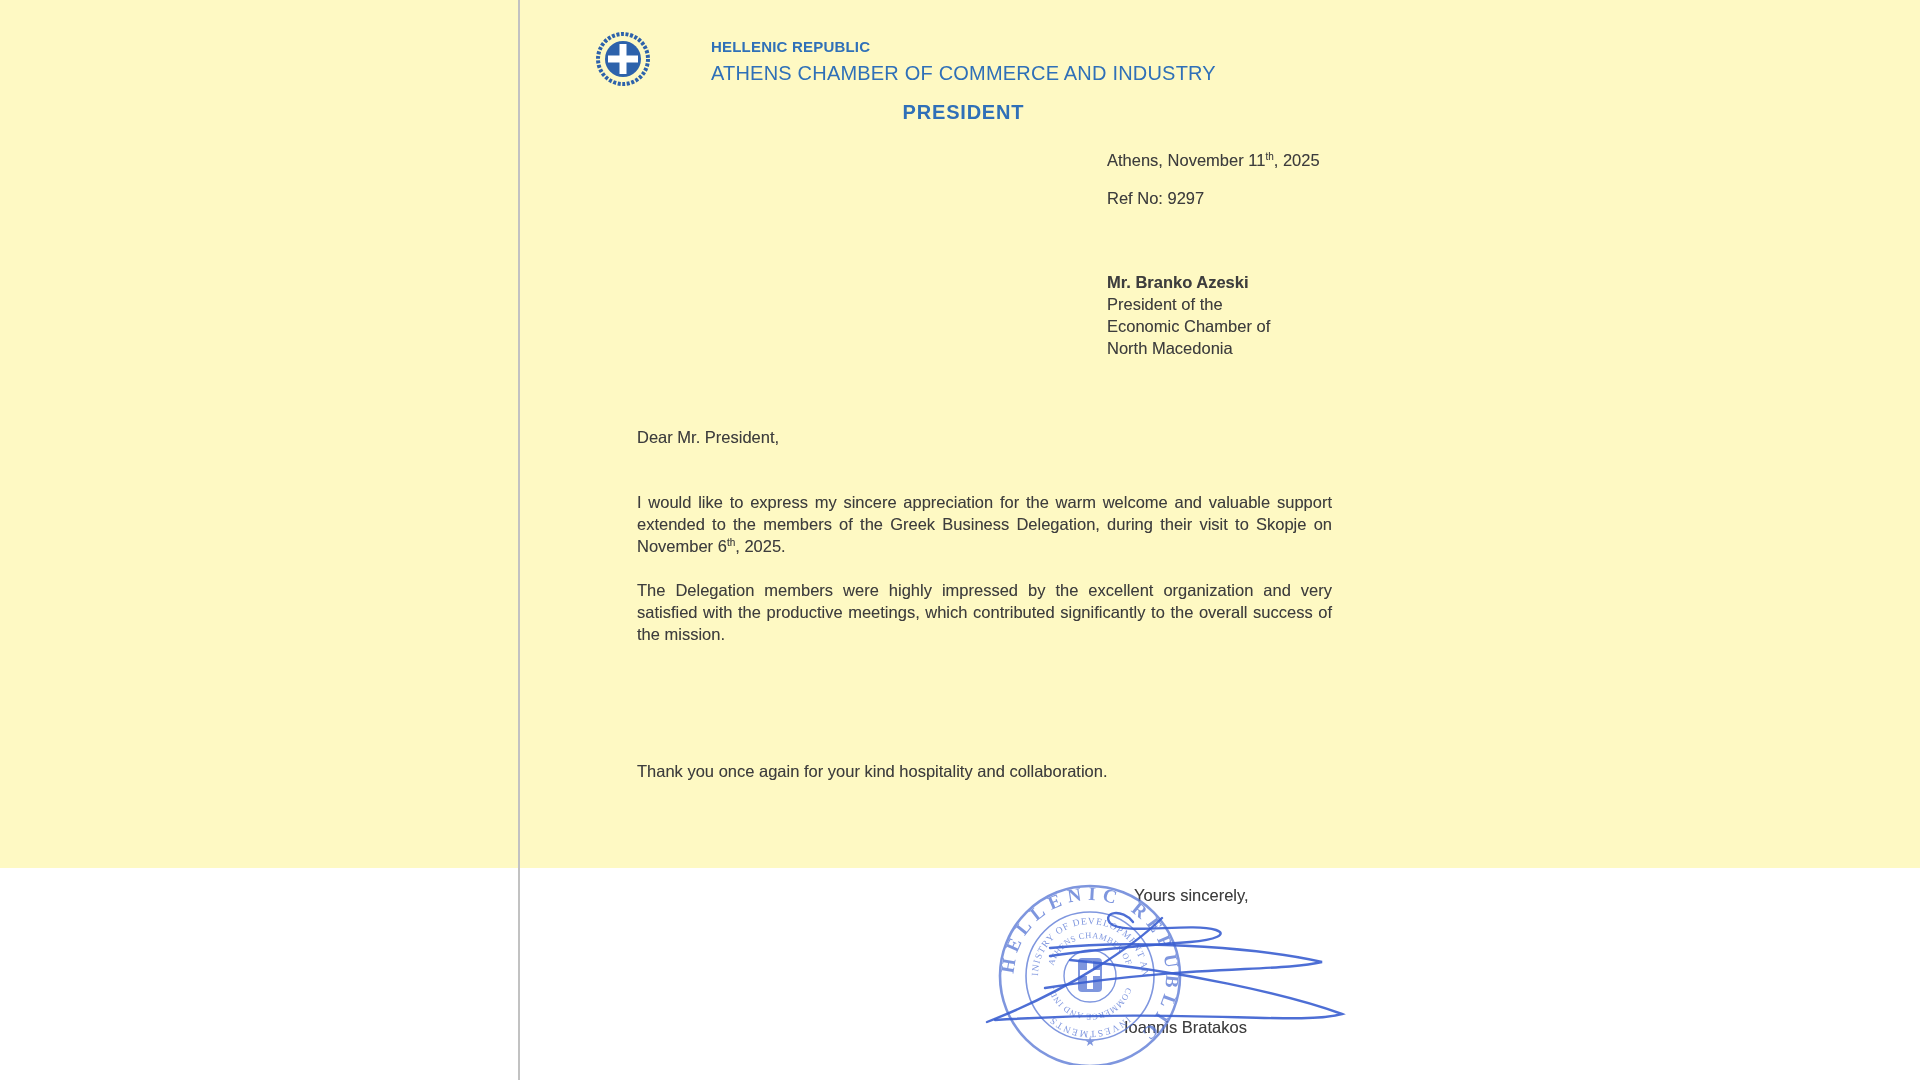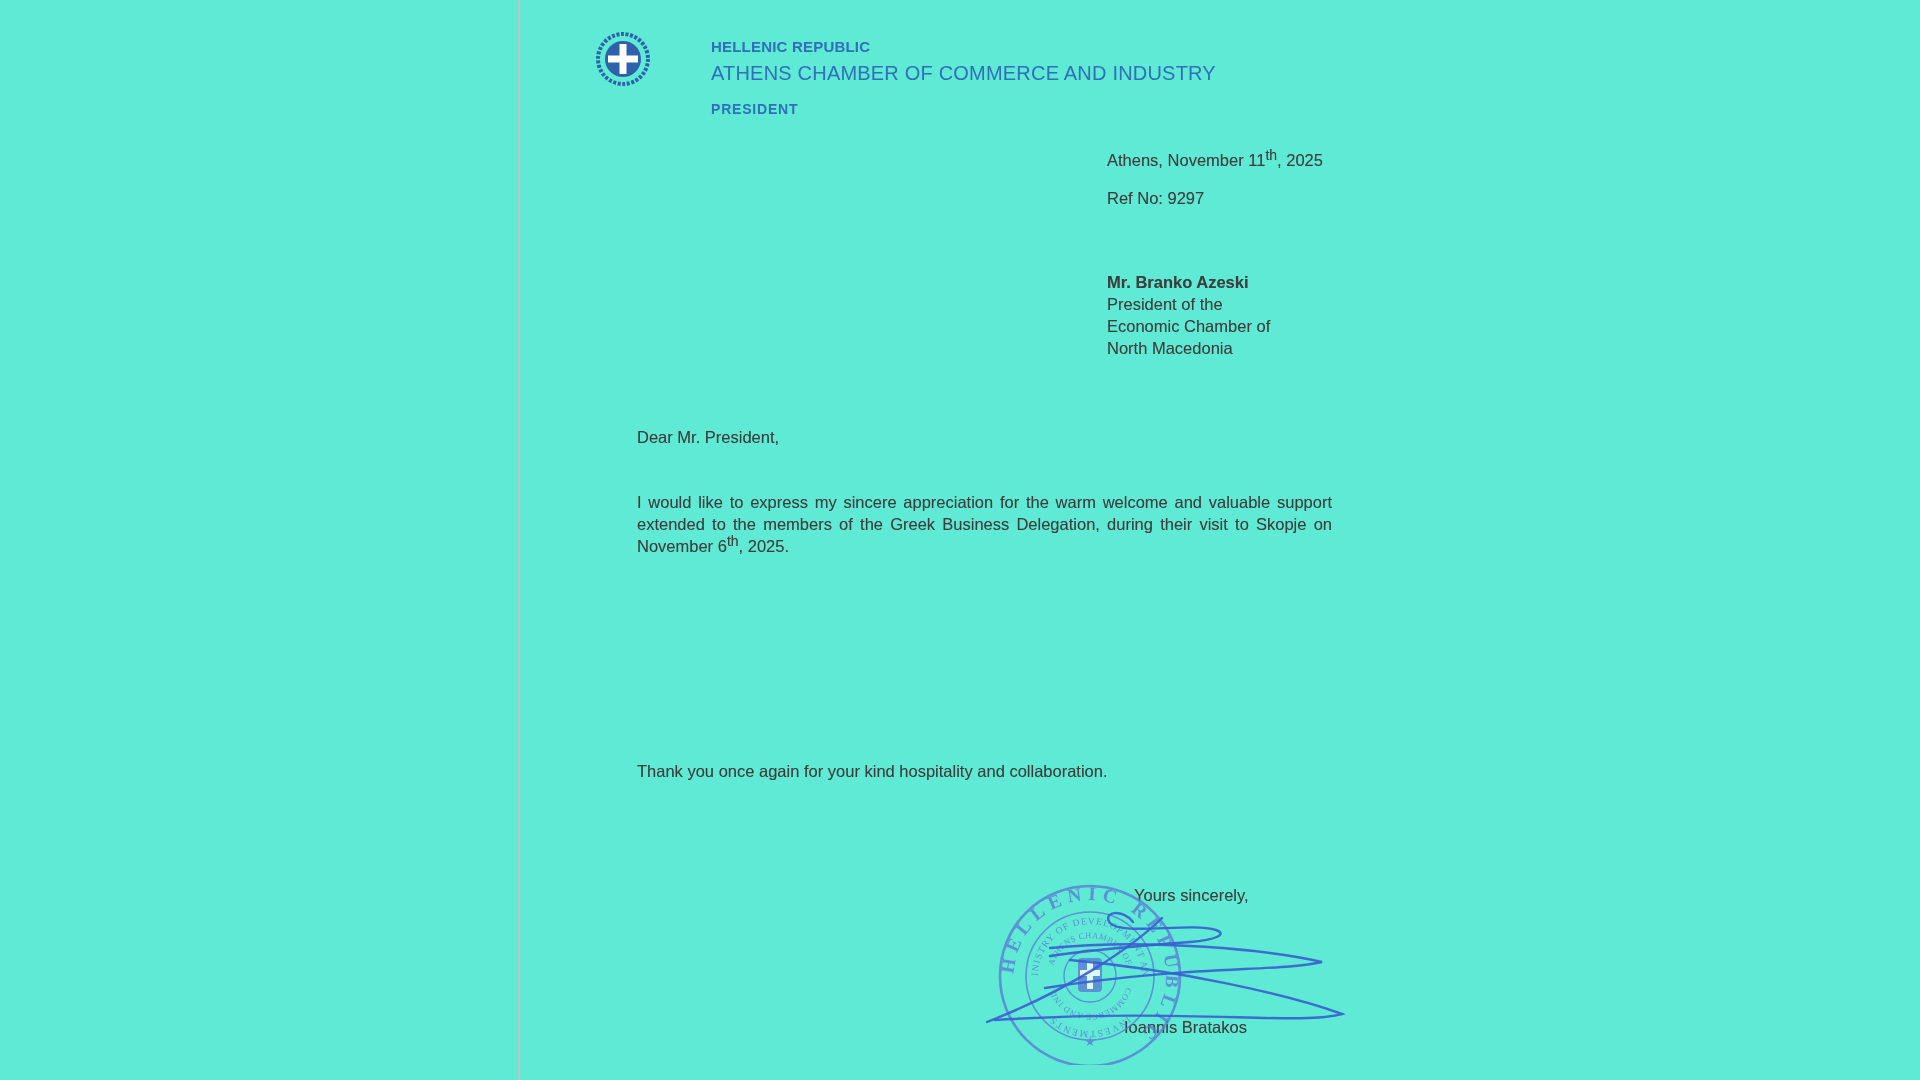--- a/index.html
+++ b/index.html
@@ -1,31 +1,31 @@
 <!DOCTYPE html>
 <html style="--brand-blue: #2f70b8; --logo-blue: #2d62ab; --text-gray: #3d3d3d; --ink-blue: #3a5ed0; --stamp-blue: #5b79d6; --divider-gray: #c2c2c2;"><head>
 <meta charset="utf-8">
 <style>
   html,body{margin:0;padding:0;background:#fff;}
   body{width:1920px;height:1080px;overflow:hidden;
        font-family:"Liberation Sans","DejaVu Sans",sans-serif;}
-  .page{position:absolute;left:0;top:0;width:1920px;height:1080px;background:#5eead4;}
+  .page{position:absolute;left:0;top:0;width:1920px;height:868px;background:#fef9c3;}
   .divider{position:absolute;left:518px;top:0;width:2px;height:1080px;background:var(--divider-gray);}
 
   
   .logo{position:absolute;left:594px;top:30px;}
   .org{position:absolute;left:711px;top:38px;color:var(--brand-blue);}
   .org1{font-size:15px;font-weight:bold;letter-spacing:.2px;}
   .org2{font-size:20px;margin-top:7px;letter-spacing:.2px;}
-  .org-title{font-size:14px;font-weight:bold;margin-top:16px;letter-spacing:.8px;}
+  .org-title{font-size:20px;font-weight:bold;margin-top:16px;letter-spacing:.8px;text-align:center;}
 
   
   .doc-text{color:var(--text-gray);font-size:16.5px;line-height:22px;
             text-shadow:0 0 .5px rgba(60,60,60,.35);}
-  sup{font-size:14px;line-height:0;vertical-align:super;}
+  sup{font-size:10px;line-height:0;vertical-align:super;}
 
   .date-line{position:absolute;left:1107px;top:149px;}
   .ref-line{position:absolute;left:1107px;top:187px;}
   .recipient{position:absolute;left:1107px;top:271px;}
   .r-name{font-weight:bold;}
   .salutation{position:absolute;left:637px;top:426px;}
   .para{position:absolute;left:637px;width:695px;margin:0;text-align:justify;}
   .p1{top:491px;}
   .p2{top:579px;}
   .p3{top:667px;}
@@ -69,20 +69,21 @@
     <div class="r-name">Mr. Branko Azeski</div>
     <div>President of the</div>
     <div>Economic Chamber of</div>
     <div>North Macedonia</div>
   </div>
 
   <div class="doc-text salutation">Dear Mr. President,</div>
 
   <p class="doc-text para p1"><span>I would like to express my sincere appreciation for the warm welcome and valuable support extended to the members of the Greek Business Delegation, during their visit to Skopje on November 6</span><sup>th</sup><span>, 2025.</span></p>
 
+  <p class="doc-text para p2">The Delegation members were highly impressed by the excellent organization and very satisfied with the productive meetings, which contributed significantly to the overall success of the mission.</p>
 
 
   <p class="doc-text para p4">Thank you once again for your kind hospitality and collaboration.</p>
 
   <div class="doc-text closing">Yours sincerely,</div>
   <div class="doc-text sig-name">Ioannis Bratakos</div>
 
   <svg class="stampsig" width="430" height="215" viewBox="0 0 430 215">
     <defs>
       <path id="outerC" d="M64,126 A76,76 0 1,1 216,126 A76,76 0 1,1 64,126"></path>

